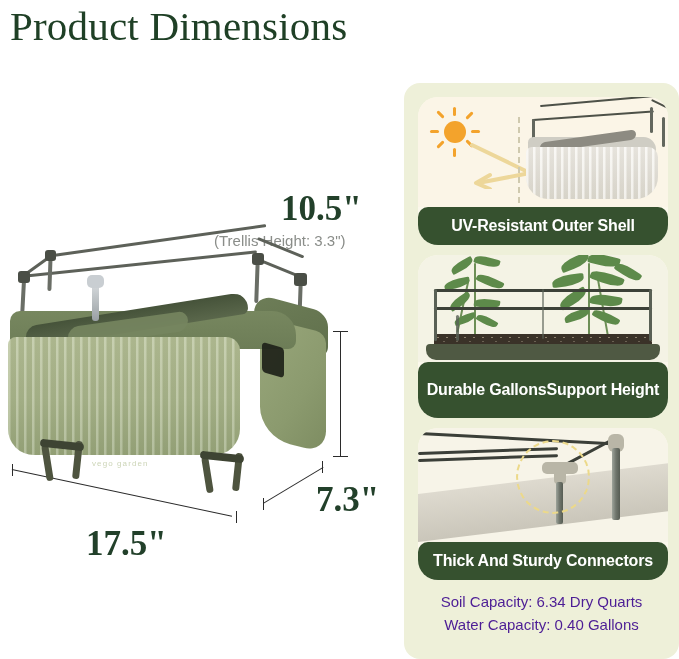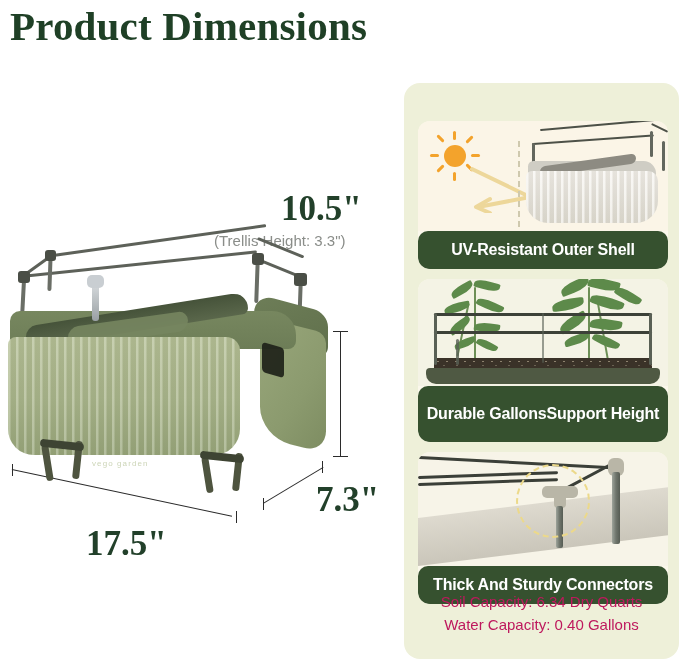--- a/index.html
+++ b/index.html
@@ -5,21 +5,21 @@
   html,body{margin:0;padding:0;}
   body{
     width:679px;height:659px;
     background:#ffffff;
     font-family:"Liberation Sans",sans-serif;
     overflow:hidden;position:relative;
   }
   #page-title{
     position:absolute;left:10px;top:2px;
     font-family:"Liberation Serif",serif;
-    font-size:41px;font-weight:700;
+    font-size:41px;font-weight:400;
     color:#1f4026;letter-spacing:0.2px;
     white-space:nowrap;
   }
 
   
   #left-pane{position:absolute;left:0;top:70px;width:400px;height:589px;}
 
   .dim-text{
     position:absolute;
     font-family:"Liberation Serif",serif;
@@ -121,21 +121,21 @@
   .leg{position:absolute;background:#4e543f;border-radius:3px;}
   .leg-foot{position:absolute;background:#3e4433;border-radius:3px;}
 
   
   #feature-panel{
     position:absolute;left:404px;top:83px;width:275px;height:576px;
     background:#eef0d9;border-radius:16px;
   }
   .card{
     position:absolute;left:14px;width:250px;
-    background:#fbf8ec;border-radius:12px;overflow:hidden;margin-top:24px;
+    background:#fbf8ec;border-radius:20px;overflow:hidden;
   }
   #card-1{top:14px;height:148px;}
   #card-2{top:172px;height:163px;}
   #card-3{top:345px;height:152px;}
 
   .card-photo{position:absolute;left:0;top:0;width:100%;}
   .card-band{
     position:absolute;left:0;bottom:0;width:100%;
     background:#36512f;color:#ffffff;
     font-size:16px;font-weight:700;letter-spacing:-.2px;
@@ -218,21 +218,21 @@
   .c3-conn{
     position:absolute;background:#b9b6a7;border-radius:5px;
   }
   #c3-highlight{
     position:absolute;left:98px;top:12px;width:70px;height:70px;
     border:2px dashed #ecd98a;border-radius:50%;
   }
 
   #capacity{
     position:absolute;left:0;top:508px;width:100%;
-    text-align:center;color:#be185d;
+    text-align:center;color:#4c1d95;
     font-size:15px;line-height:1.5;
   }
 </style>
 </head>
 <body>
 
 <div id="page-title">Product Dimensions</div>
 
 <div id="left-pane">
 

